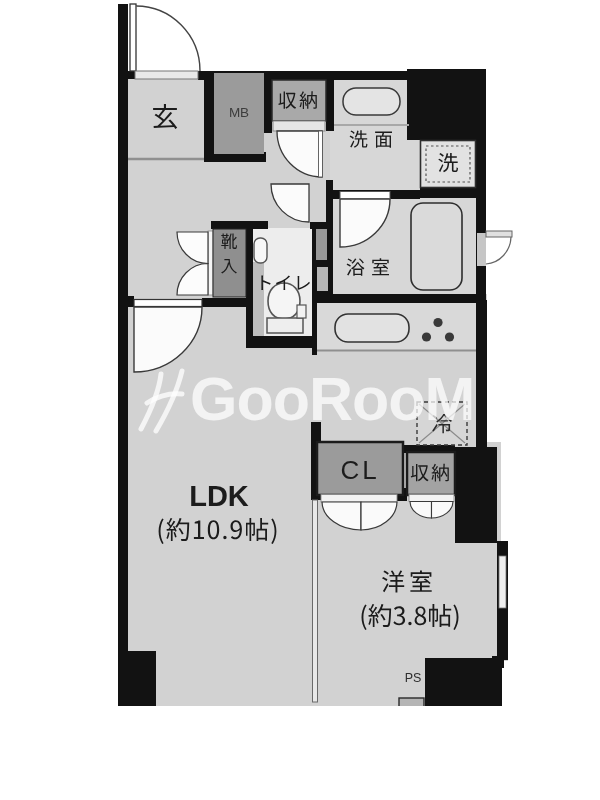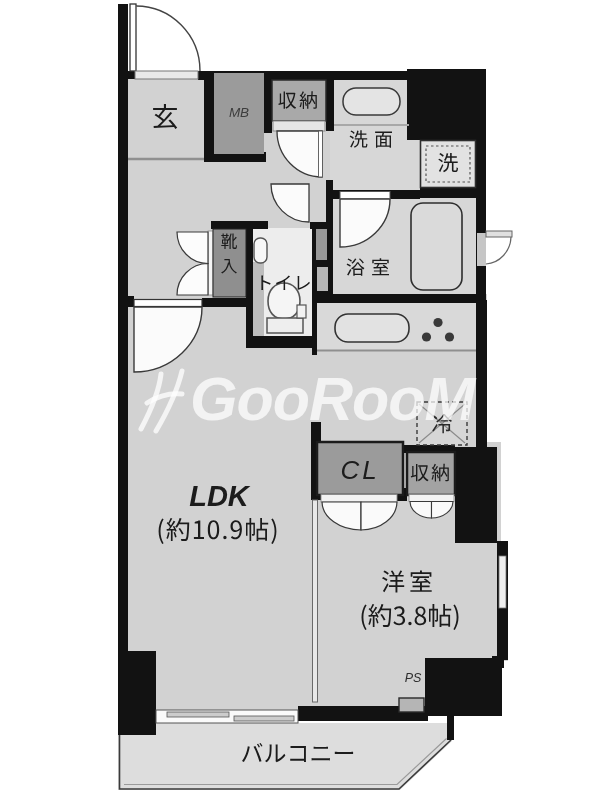--- a/index.html
+++ b/index.html
@@ -1,15 +1,15 @@
 <!DOCTYPE html>
 <html><head><meta charset="utf-8">
 <style>
 html,body{margin:0;padding:0;background:#ffffff;}
-#plan{width:600px;height:800px;position:relative;font-style:italic;}
+#plan{width:600px;height:706px;position:relative;}
 </style></head>
 <body>
 <div id="plan">
 <svg width="600" height="800" viewBox="0 0 600 800">
 
 <rect x="124" y="71" width="210" height="232" fill="#d2d2d2"></rect>
 
 <rect x="124" y="296" width="196" height="420" fill="#d2d2d2"></rect>
 
 <rect x="313" y="294" width="174" height="153" fill="#d2d2d2"></rect>

